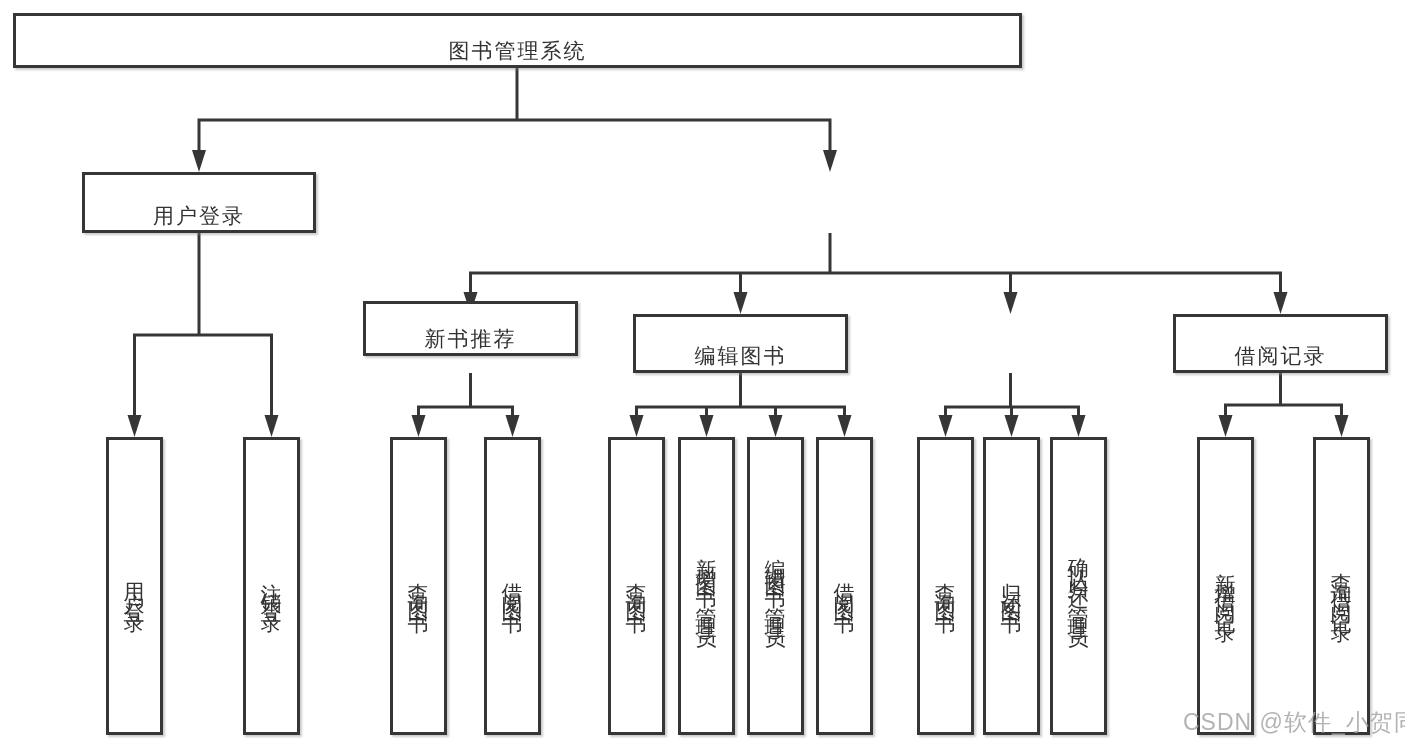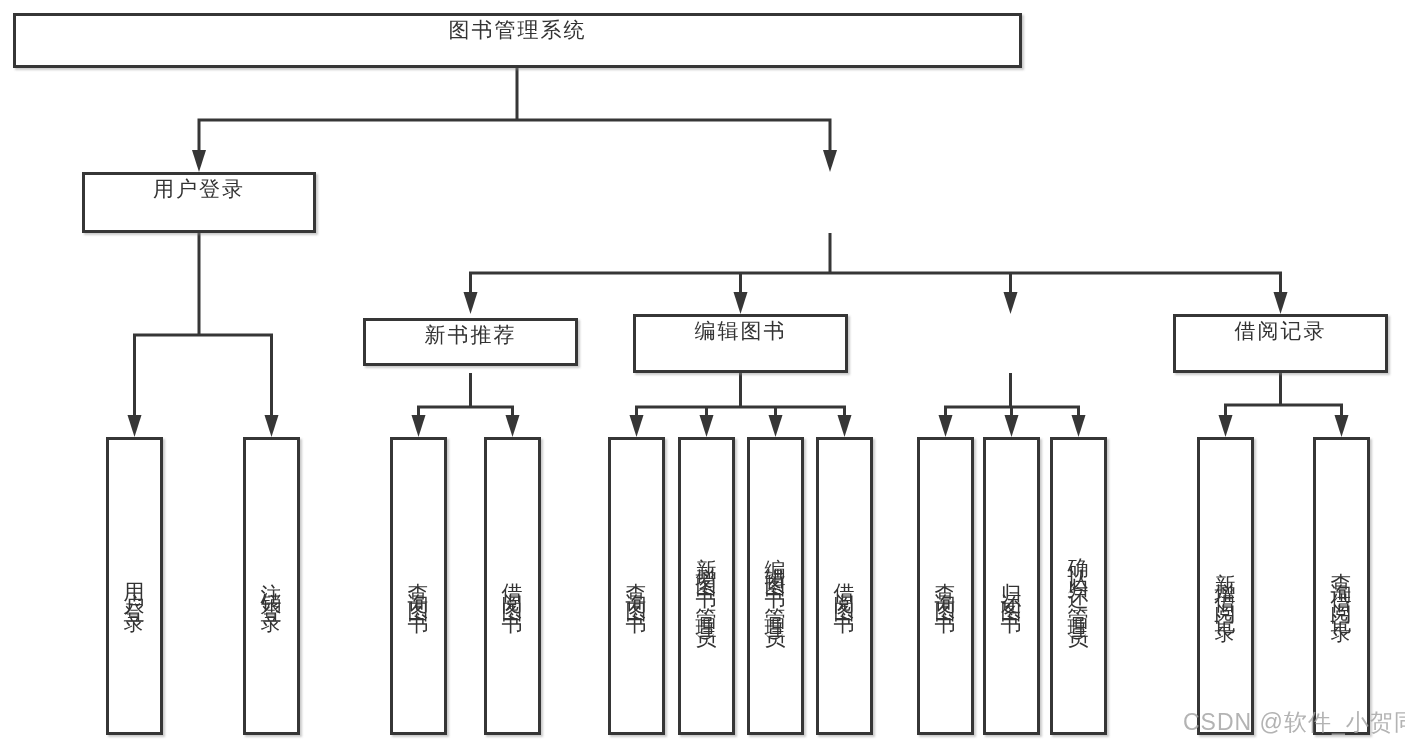--- a/index.html
+++ b/index.html
@@ -24,21 +24,21 @@
     stroke-width: 3;
   }
   .connectors polygon { fill: #363636; stroke: none; }
   .hbox {
     position: absolute;
     z-index: 2;
     box-sizing: border-box;
     border: 3px solid #363636;
     background: #ffffff;
     display: flex;
-    align-items: flex-start;
+    align-items: flex-end;
     justify-content: center;
     font-size: 21px;
     letter-spacing: 2px;
     box-shadow: 2px 2px 2px rgba(140,140,140,0.45);
   }
   .vbox {
     position: absolute;
     z-index: 2;
     box-sizing: border-box;
     border: 3px solid #363636;
@@ -126,21 +126,21 @@
   </svg>
 
   <div class="hbox" style="left:13px; top:13px; width:1009px; height:55px;">
     <span>图书管理系统</span>
   </div>
 
   <div class="hbox" style="left:82px; top:172px; width:234px; height:61px;">
     <span>用户登录</span>
   </div>
 
-  <div class="hbox" style="left:363px; top:318px; width:215px; height:48px;">
+  <div class="hbox" style="left:363px; top:301px; width:215px; height:55px;">
     <span>新书推荐</span>
   </div>
   <div class="hbox" style="left:633px; top:314px; width:215px; height:59px;">
     <span>编辑图书</span>
   </div>
   <div class="hbox" style="left:1173px; top:314px; width:215px; height:59px;">
     <span>借阅记录</span>
   </div>
 
   <div class="vbox" style="left:106px;">

